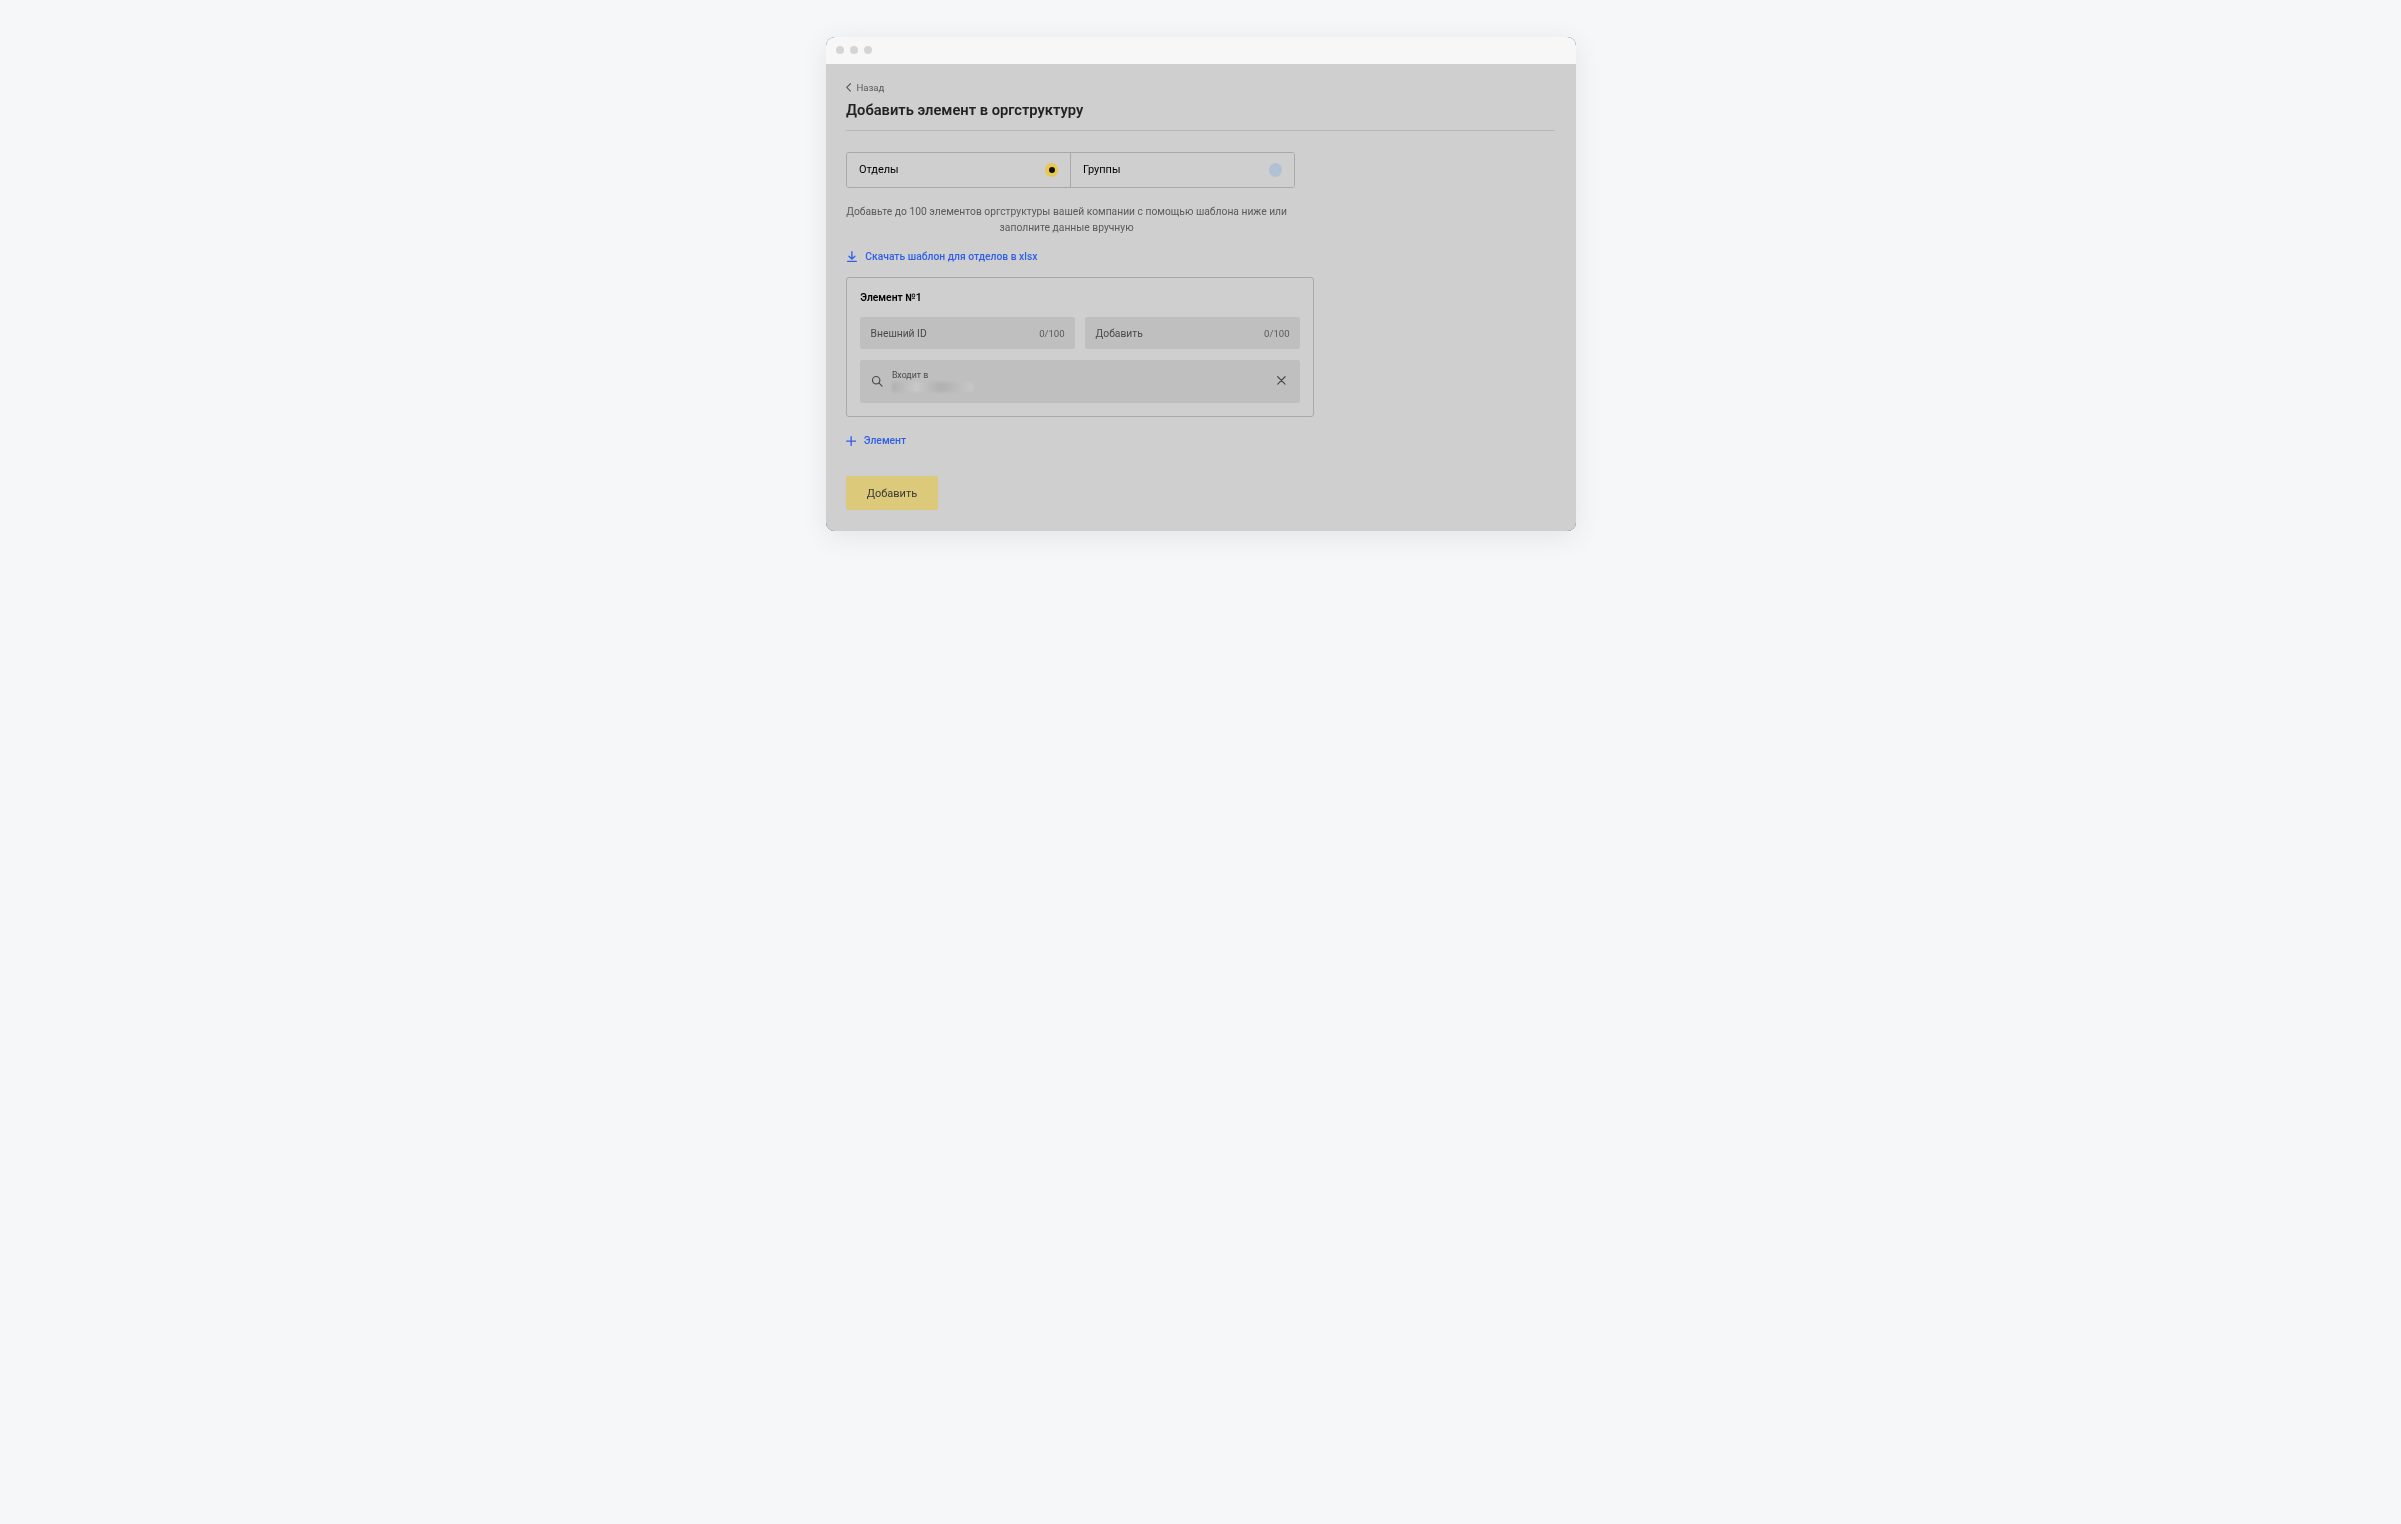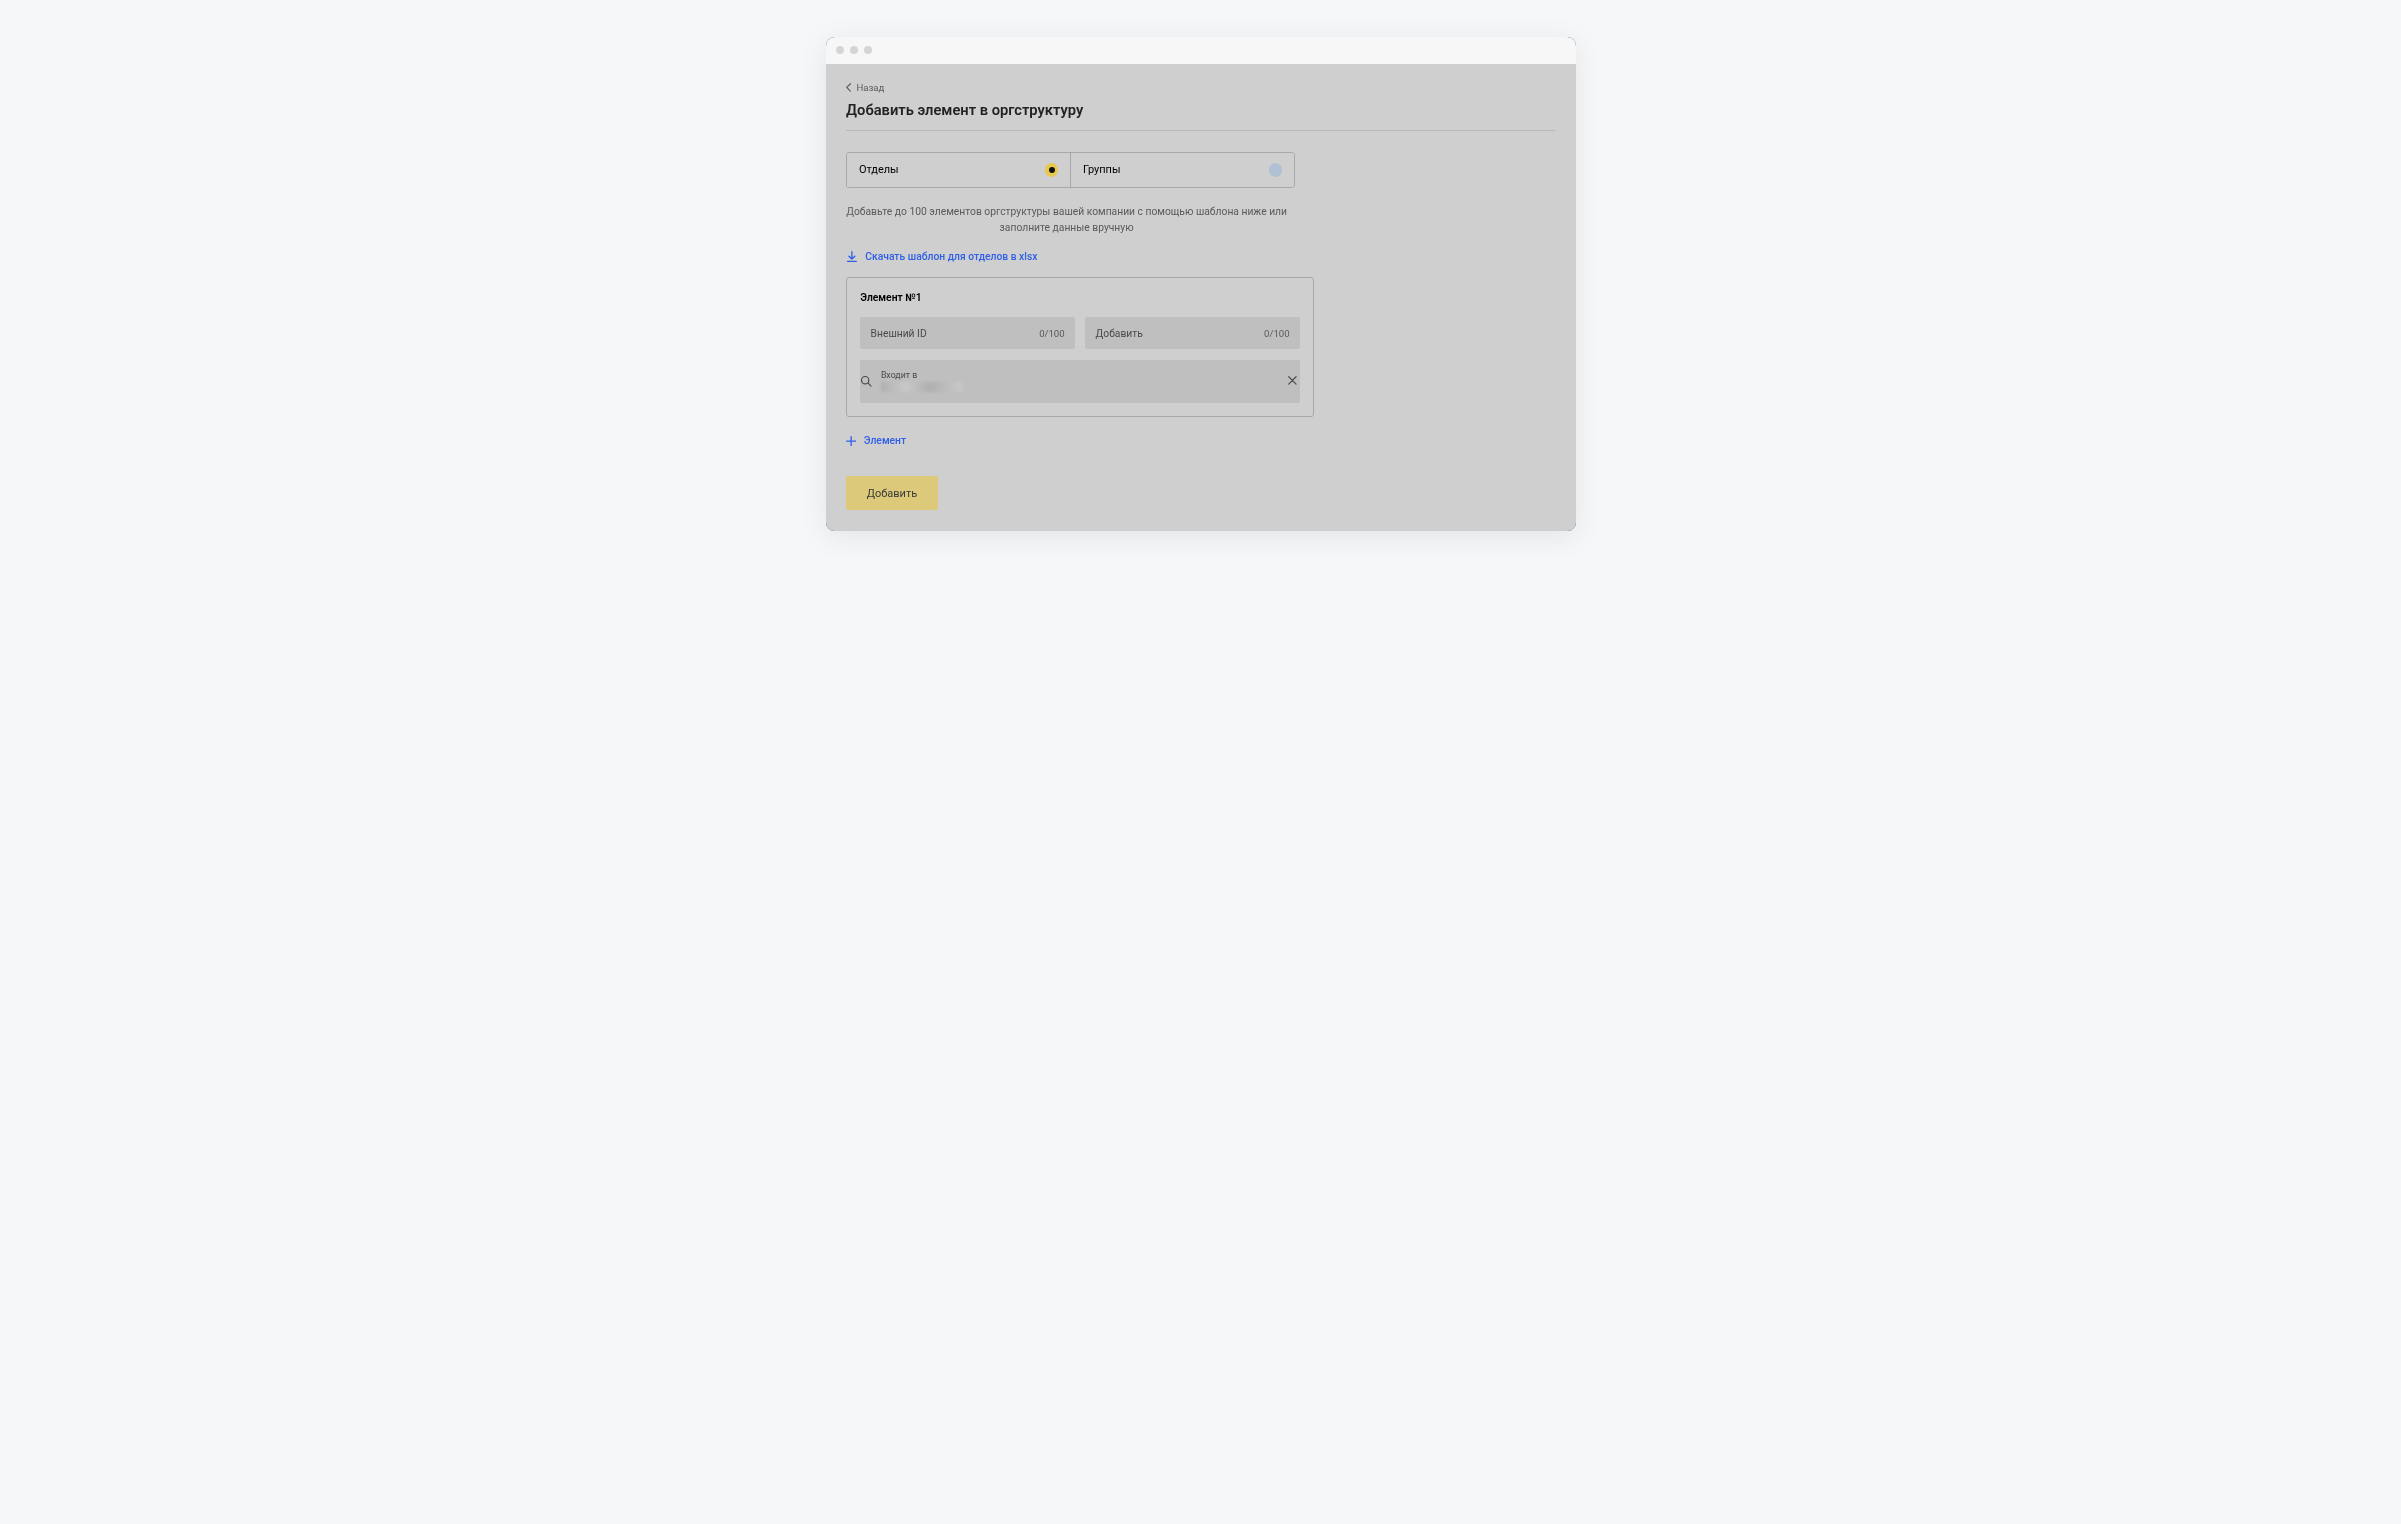--- a/index.html
+++ b/index.html
@@ -170,21 +170,21 @@
       align-items: center;
       font-size: 10.3px;
     }
     .inp-label { color: #4a4a4a; }
     .inp-count { color: #5a5a5a; font-size: 9.6px; }
     .search-inp {
       background: #bfbfbf;
       border-radius: 2.2px;
       display: flex;
       align-items: center;
-      padding: 0 0;
+      padding: 0 11px;
       height: 43px;
       gap: 8.8px;
     }
     .search-icon svg { display: block; }
     .search-body { flex: 1; }
     .search-floating {
       color: #4a4a4a;
       font-size: 8.8px;
       margin-bottom: 1.5px;
     }

